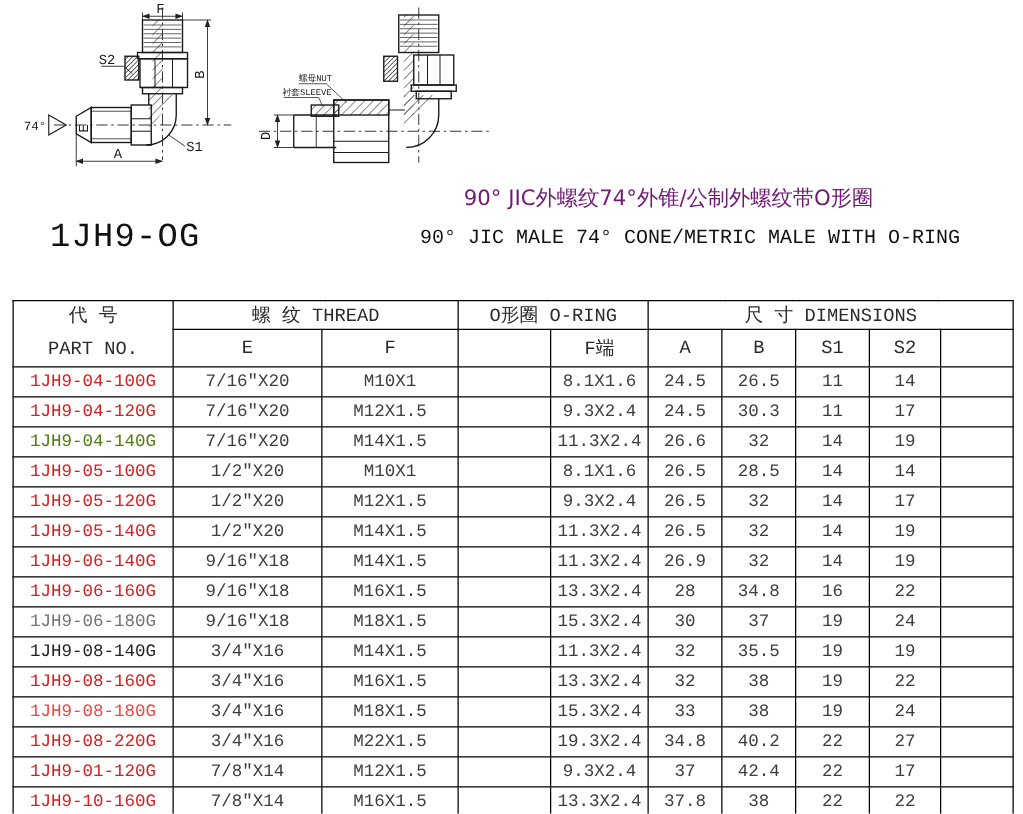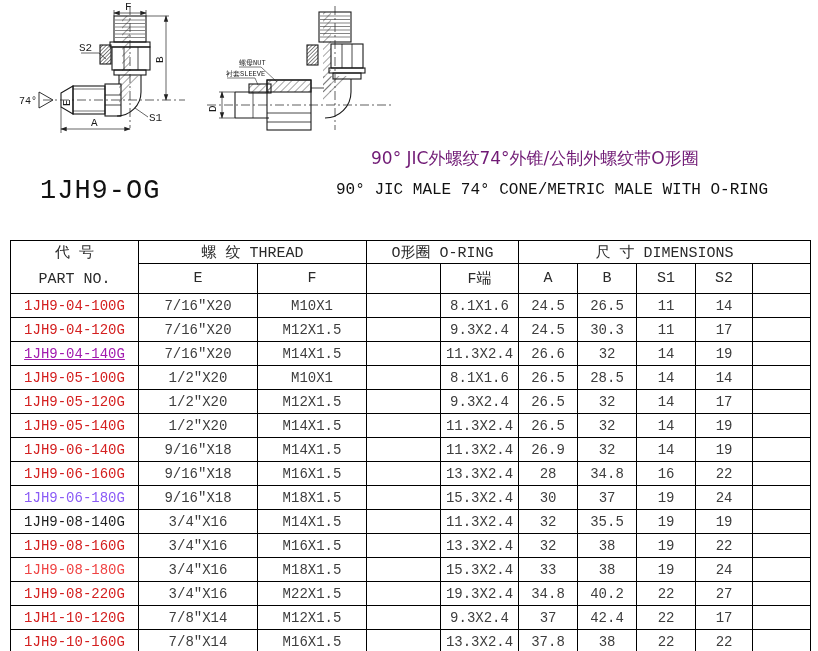--- a/index.html
+++ b/index.html
@@ -232,21 +232,21 @@
         <td>M12X1.5</td>
         <td></td>
         <td>9.3X2.4</td>
         <td>24.5</td>
         <td>30.3</td>
         <td>11</td>
         <td>17</td>
         <td></td>
       </tr>
       <tr>
-        <td class="part" style="color: #a21caf; text-decoration: underline;">1JH9-04-140G</td>
+        <td class="part" style="color: #4d7c0f;">1JH9-04-140G</td>
         <td>7/16″X20</td>
         <td>M14X1.5</td>
         <td></td>
         <td>11.3X2.4</td>
         <td>26.6</td>
         <td>32</td>
         <td>14</td>
         <td>19</td>
         <td></td>
       </tr>
@@ -304,21 +304,21 @@
         <td>M16X1.5</td>
         <td></td>
         <td>13.3X2.4</td>
         <td>28</td>
         <td>34.8</td>
         <td>16</td>
         <td>22</td>
         <td></td>
       </tr>
       <tr>
-        <td class="part" style="color: #8b5cf6;">1JH9-06-180G</td>
+        <td class="part" style="color: #737373;">1JH9-06-180G</td>
         <td>9/16″X18</td>
         <td>M18X1.5</td>
         <td></td>
         <td>15.3X2.4</td>
         <td>30</td>
         <td>37</td>
         <td>19</td>
         <td>24</td>
         <td></td>
       </tr>
@@ -364,21 +364,21 @@
         <td>M22X1.5</td>
         <td></td>
         <td>19.3X2.4</td>
         <td>34.8</td>
         <td>40.2</td>
         <td>22</td>
         <td>27</td>
         <td></td>
       </tr>
       <tr>
-        <td class="part" style="color: rgb(212, 32, 32);">1JH1-10-120G</td>
+        <td class="part" style="color: rgb(212, 32, 32);">1JH9-01-120G</td>
         <td>7/8″X14</td>
         <td>M12X1.5</td>
         <td></td>
         <td>9.3X2.4</td>
         <td>37</td>
         <td>42.4</td>
         <td>22</td>
         <td>17</td>
         <td></td>
       </tr>

